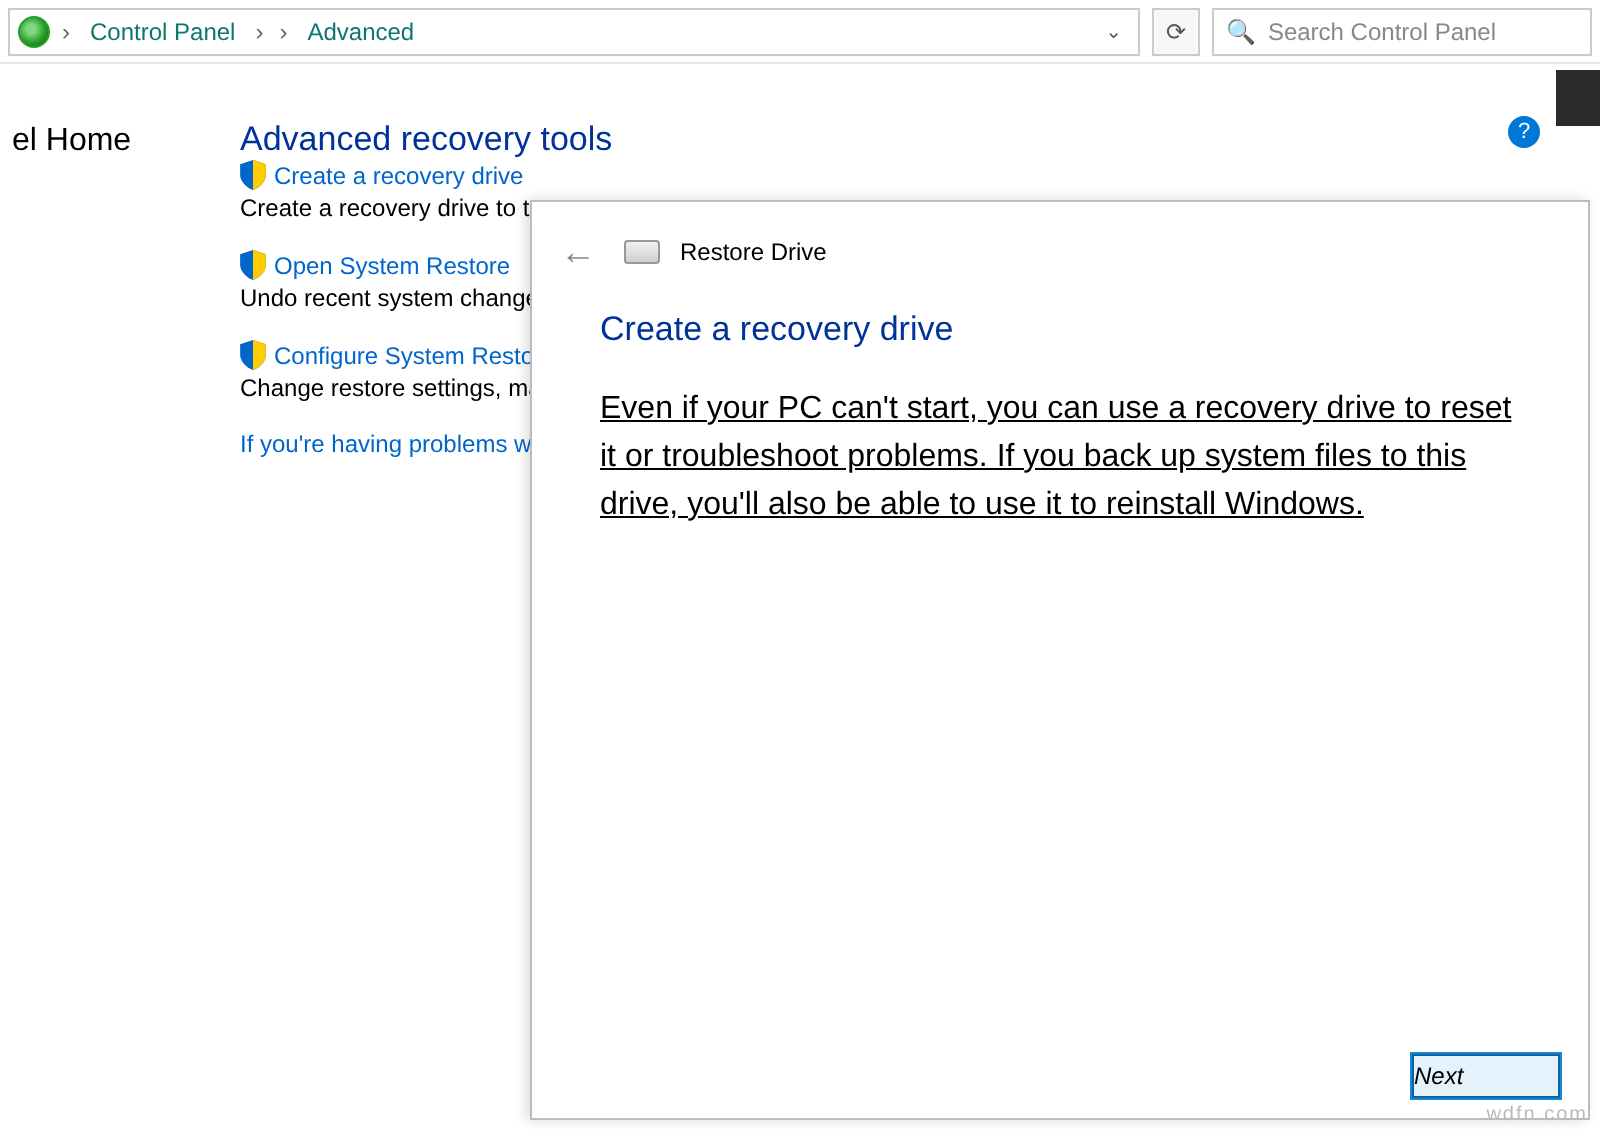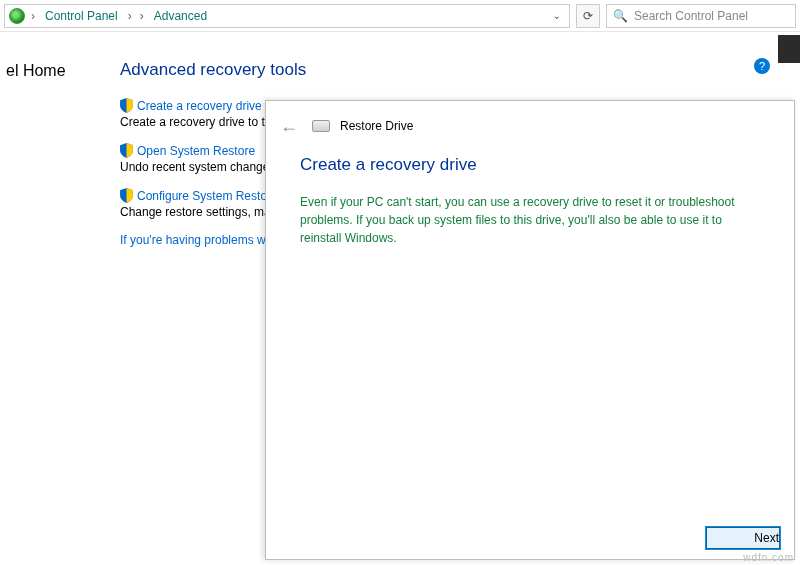--- a/index.html
+++ b/index.html
@@ -85,21 +85,20 @@
   .left-pane .homelink { color: #000; }
   .content {
     position: absolute;
     left: 120px; top: 60px;
     width: 500px;
   }
   .section-title {
     color: #003399;
     font-size: 17px;
     font-weight: 400;
-    margin-bottom: 18px;
   }
   .tool-item { margin-bottom: 14px; }
   .tool-link {
     color: #0066cc;
     cursor: pointer;
     display: flex;
     align-items: center;
     gap: 4px;
   }
   .shield-icon {
@@ -154,44 +153,46 @@
     flex: 1;
     padding: 14px 34px 10px 34px;
   }
   .wizard-title {
     color: #003399;
     font-size: 17px;
     font-weight: 400;
     margin-bottom: 18px;
   }
   .wizard-text {
-    font-size: 12px;
+    font-size: 16px;
     line-height: 1.5;
-    color: #15803d;
+    color: #000000;
     margin-bottom: 110px;
+    text-decoration: underline;
   }
   .checkbox-row {
     display: flex;
     align-items: center;
     gap: 6px;
     font-size: 12px;
   }
   .checkbox-row input { width: 13px; height: 13px; }
   .wizard-footer {
     padding: 10px 14px 10px 10px;
     display: flex;
     justify-content: flex-end;
   }
   .next-btn {
     width: 74px; height: 22px;
     border: 1px solid #0a64a4;
     background: #e5f1fb;
     font-size: 12px;
-    display: flex; align-items: center; justify-content: flex-end;
+    display: flex; align-items: center; justify-content: flex-start;
     box-shadow: 0 0 0 1px #1a86d8;
+    font-style: italic;
   }
   .watermark {
     position: absolute;
     right: 6px; bottom: 2px;
     font-size: 10px;
     color: #bbb;
     letter-spacing: 1px;
   }
 </style>
 </head>

